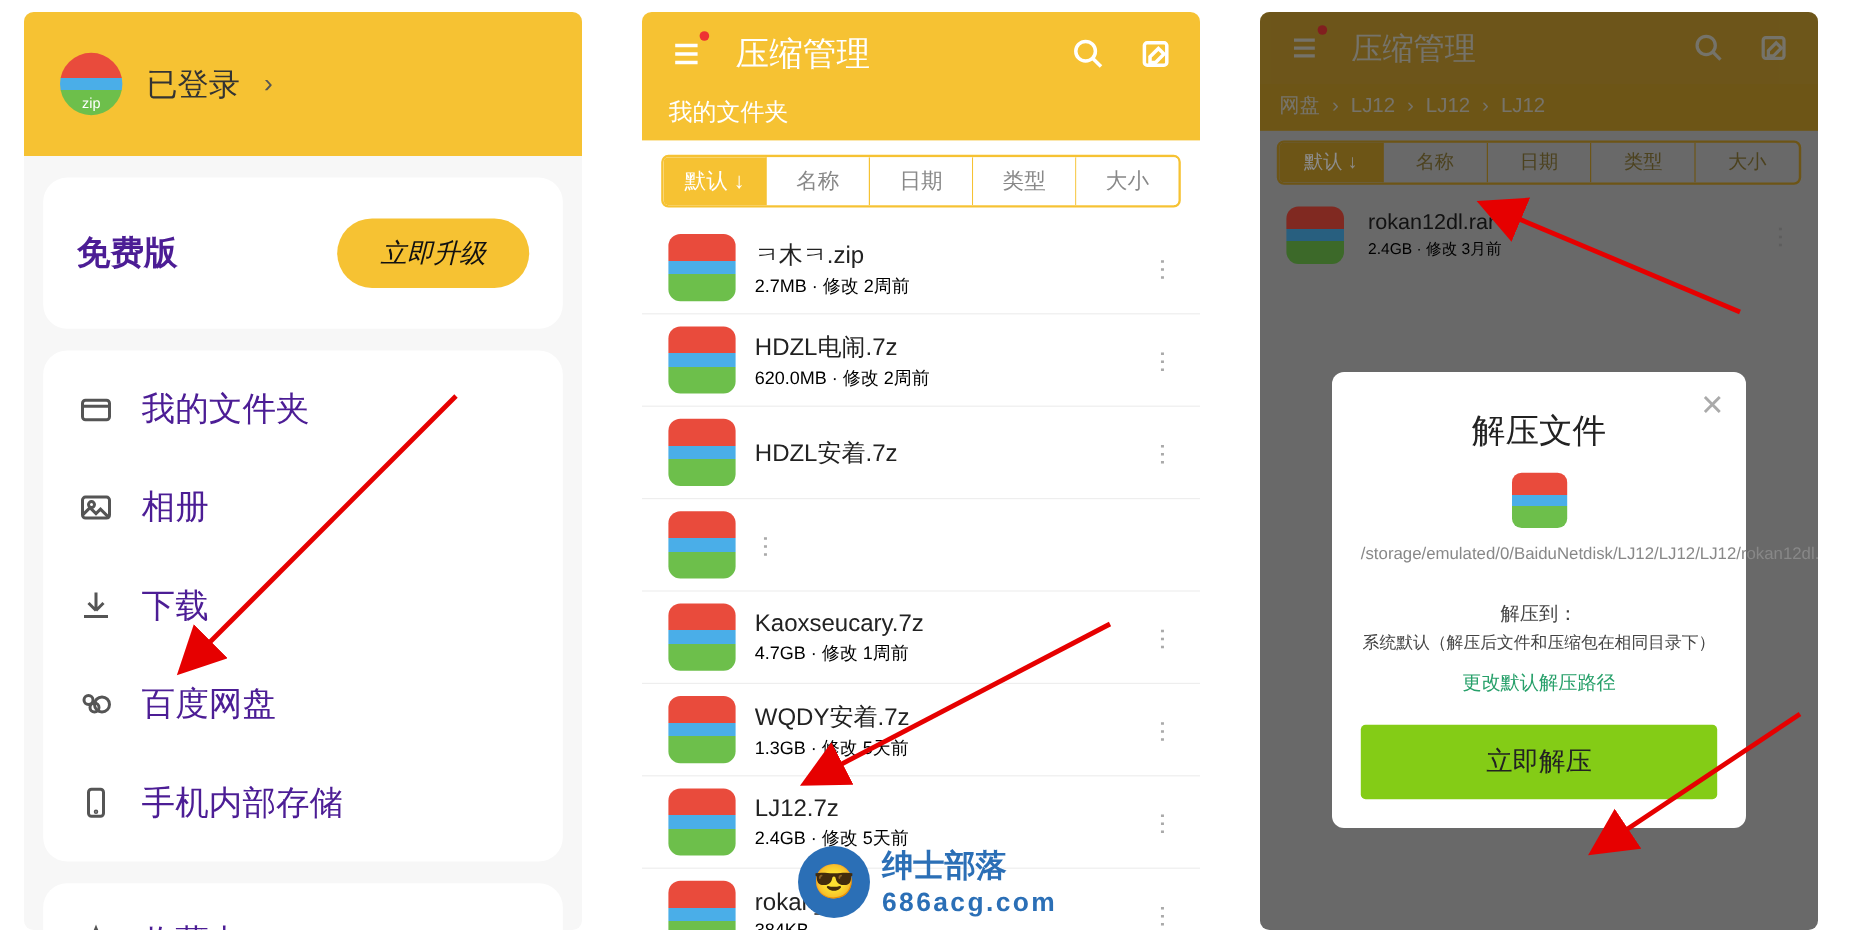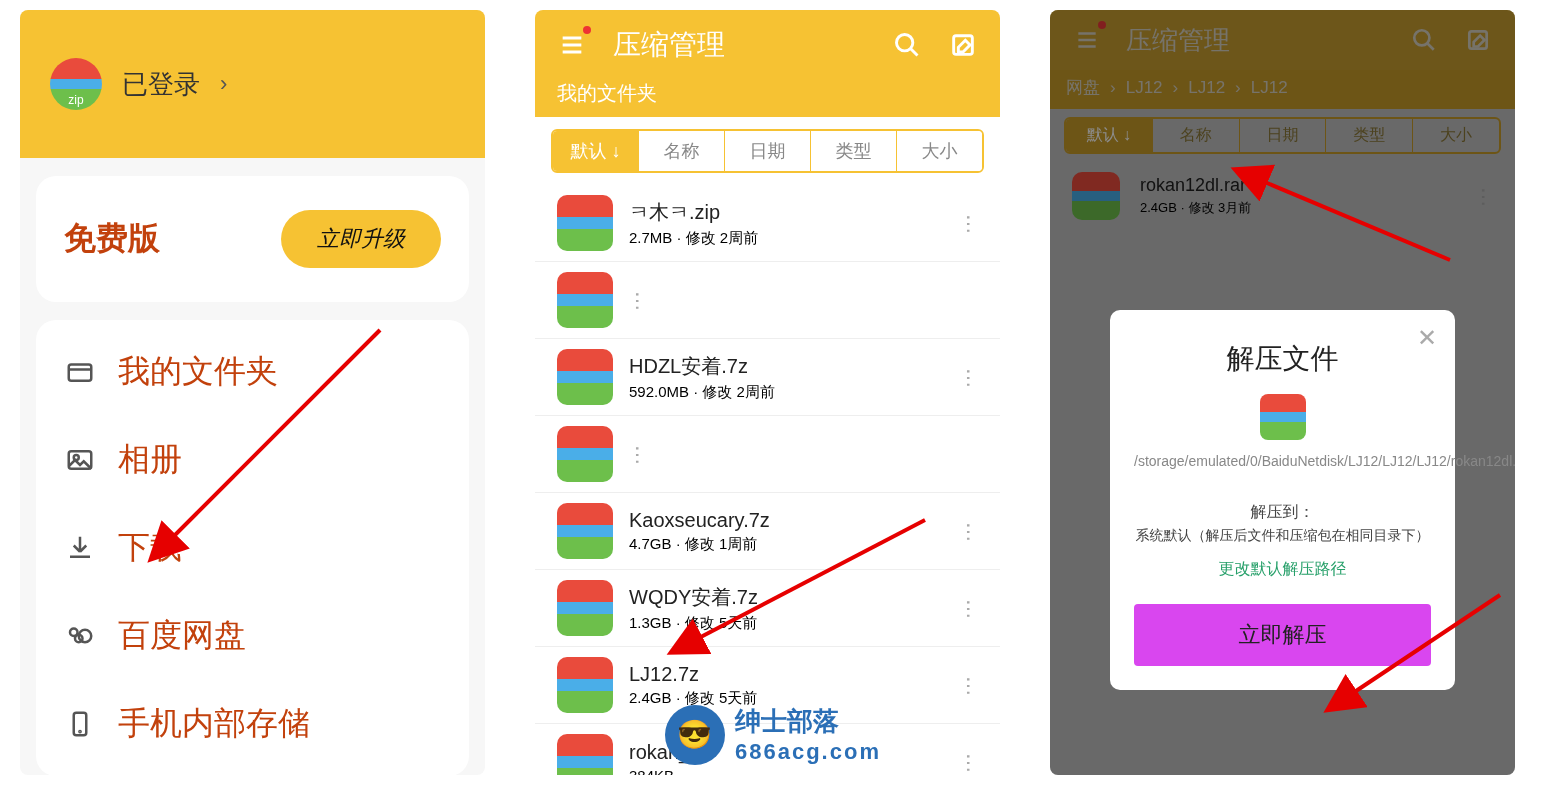--- a/index.html
+++ b/index.html
@@ -9,29 +9,29 @@
     width: 1553px;
     height: 785px;
     display: flex;
     gap: 50px;
     padding: 10px 20px;
   }
   .phone { width: 465px; height: 765px; position: relative; border-radius: 8px; overflow: hidden; background: #fff; }
   .p1 { background: #f7f7f7; }
 
   
-  .p1-header { background: #f6c233; height: 148px; display: flex; align-items: center; padding: 0 30px; gap: 20px; }
+  .p1-header { background: #f6c233; height: 120px; display: flex; align-items: center; padding: 0 30px; gap: 20px; }
   .logo { width: 52px; height: 52px; border-radius: 50%; background: linear-gradient(to bottom, #e94b3c 0 40%, #4aaee8 40% 60%, #6dbf4b 60% 100%); display: flex; align-items: flex-end; justify-content: center; color:#fff; font-size:9px; }
   .logo::after { content:"zip"; font-size:12px; color:#fff; position:relative; bottom:3px;}
   .p1-login { font-size: 26px; color: #333; font-weight:500;}
   .chev { font-size: 22px; color:#555;}
 
   .card { background: #fff; margin: 18px 16px; border-radius: 20px; padding: 8px 0; }
   .card-row { display:flex; align-items:center; padding:22px 28px; gap:22px;}
-  .card-row .lbl { font-size:32px; color:#c2410c; }
+  .card-row .lbl { font-size:28px; color:#4c1d95; }
   .version-row { justify-content:space-between; padding:26px 28px;}
   .upgrade-btn { background:#f6c233; color:#111; border-radius:40px; padding:14px 36px; font-size:22px; border:none;font-style:italic;}
   .ic { width:32px; height:32px; display:flex; align-items:center; justify-content:center; color:#555;}
 
   
   .p2-header { background:#f6c233; height:70px; display:flex; align-items:center; padding:0 22px; gap:26px;}
   .p2-title { font-size:28px; color:#fff; flex:1;}
   .hb { color:#fff; width:30px; height:30px; display:flex; align-items:center; justify-content:center;}
   .hb-dot { position:relative;}
   .hb-dot::after { content:""; width:8px; height:8px; background:#e33; border-radius:50%; position:absolute; top:-4px; right:-4px;}
@@ -64,21 +64,21 @@
   .p3-item { display:flex; align-items:center; padding:10px 22px; gap:20px;}
   .p3-overlay{ position:absolute; inset:0; background:rgba(0,0,0,0.45);}
   .dialog { position:absolute; left:60px; right:60px; top:300px; background:#fff; border-radius:10px; padding:30px 24px 24px; text-align:center;}
   .dlg-x{ position:absolute; top:14px; right:18px; color:#aaa; font-size:24px;}
   .dlg-title{ font-size:28px; color:#222; font-weight:500; margin-bottom:16px;}
   .dlg-icon{ width:46px; height:46px; margin:0 auto 12px; border-radius:8px; background:linear-gradient(to bottom,#e94b3c 0 40%,#4aaee8 40% 60%,#6dbf4b 60% 100%);}
   .dlg-path{ font-size:14px; color:#888; line-height:1.4; margin-bottom:30px;}
   .dlg-lbl{ font-size:16px; color:#444;}
   .dlg-sub{ font-size:14px; color:#444; margin:4px 0 14px;}
   .dlg-link{ font-size:16px; color:#27a06a; margin-bottom:24px; display:block;}
-  .dlg-btn{ background:#d946ef; border:none; width:100%; padding:16px 0; font-size:22px; color:#222; border-radius:4px;}
+  .dlg-btn{ background:#84cc16; border:none; width:100%; padding:16px 0; font-size:22px; color:#222; border-radius:4px;}
 
   
   .arrow { position:absolute; pointer-events:none;}
   .arrow svg { overflow:visible;}
 
   
   .svg-ic { width:30px; height:30px; stroke:#555; stroke-width:2; fill:none;}
 </style>
 </head>
 <body>
@@ -204,27 +204,30 @@
     <div class="fitem">
         <div class="ficon"></div>
         <div class="fmeta">
           <div class="fname">ㅋ木ㅋ.zip</div>
           <div class="fsub">2.7MB · 修改 2周前</div>
         </div>
         <div class="fmore">⋯</div>
       </div>
     <div class="fitem">
         <div class="ficon"></div>
+        <div class="fmeta">
+          <div class="fname">HDZL电闹.7z</div>
+          <div class="fsub">620.0MB · 修改 2周前</div>
+        </div>
         <div class="fmore">⋯</div>
       </div>
     <div class="fitem">
         <div class="ficon"></div>
         <div class="fmeta">
           <div class="fname">HDZL安着.7z</div>
-          <div class="fsub">592.0MB · 修改 2周前</div>
         </div>
         <div class="fmore">⋯</div>
       </div>
     <div class="fitem">
         <div class="ficon"></div>
         <div class="fmore">⋯</div>
       </div>
     <div class="fitem">
         <div class="ficon"></div>
         <div class="fmeta">

